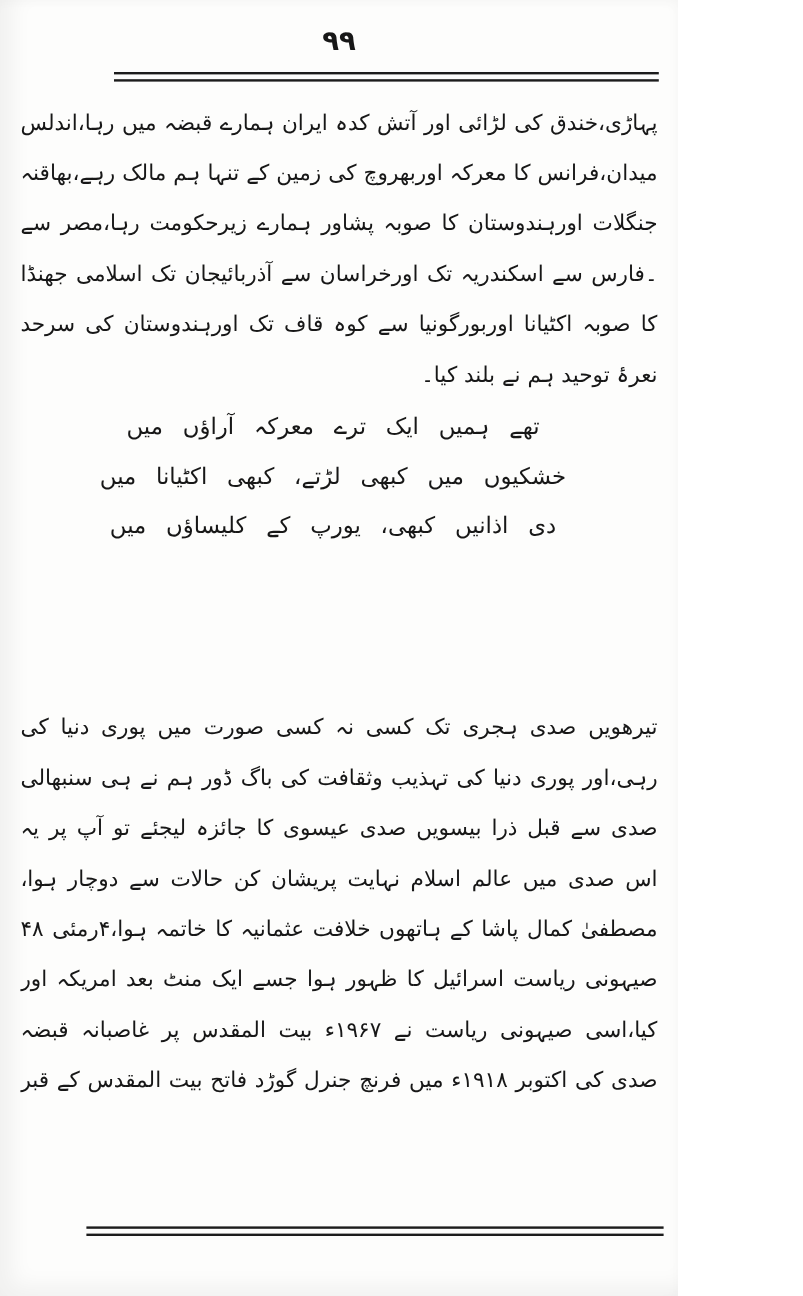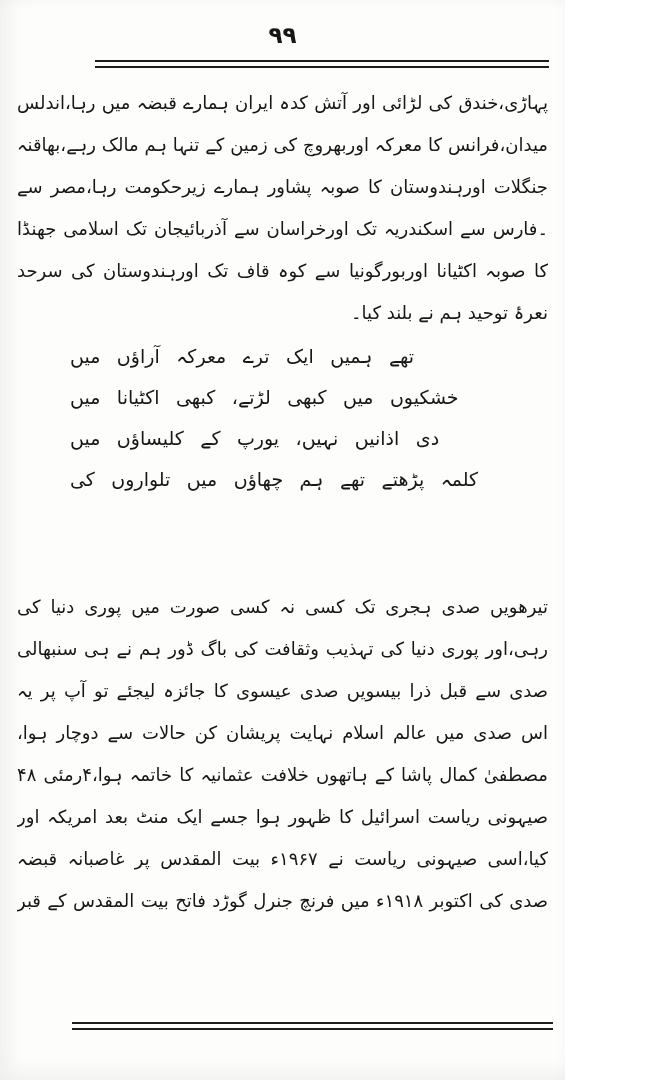--- a/index.html
+++ b/index.html
@@ -64,21 +64,21 @@
     position: absolute;
     top: 336px;
     left: 70px;
     right: 80px;
     direction: rtl;
     font-size: 19px;
   }
   .poem .line {
     height: 41px;
     line-height: 41px;
-    text-align: left;
+    text-align: center;
     word-spacing: 0.55em;
     white-space: nowrap;
     overflow: hidden;
   }
 </style>
 </head>
 <body>
 
 <div class="page">
 
@@ -91,22 +91,21 @@
     <div class="line">میدان،فرانس کا معرکہ اوربھروچ کی زمین کے تنہا ہم مالک رہے،بھاقنہ کی گلی،افریقہ کے</div>
     <div class="line">جنگلات اورہندوستان کا صوبہ پشاور ہمارے زیرحکومت رہا،مصر سے ایشیائے کوچک تک</div>
     <div class="line">۔فارس سے اسکندریہ تک اورخراسان سے آذربائیجان تک اسلامی جھنڈا ہم نے لہرایا،فرانس</div>
     <div class="line">کا صوبہ اکٹیانا اوربورگونیا سے کوہ قاف تک اورہندوستان کی سرحد آسام سے کنیا کماری تک</div>
     <div class="line tail">نعرۂ توحید ہم نے بلند کیا۔</div>
   </div>
 
   <div class="poem">
     <div class="line">تھے ہمیں ایک ترے معرکہ آراؤں میں</div>
     <div class="line">خشکیوں میں کبھی لڑتے، کبھی اکٹیانا میں</div>
-    <div class="line">دی اذانیں نہیں، یورپ کے کلیساؤں میں</div>
-    <div class="line">کلمہ پڑھتے تھے ہم چھاؤں میں تلواروں کی</div>
+    <div class="line">دی اذانیں کبھی، یورپ کے کلیساؤں میں</div>
   </div>
 
   <div class="prose prose-2">
     <div class="line">تیرھویں صدی ہجری تک کسی نہ کسی صورت میں پوری دنیا کی حکمرانی ہمارے ہاتھ میں</div>
     <div class="line">رہی،اور پوری دنیا کی تہذیب وثقافت کی باگ ڈور ہم نے ہی سنبھالی تھی لیکن اکیسویں</div>
     <div class="line">صدی سے قبل ذرا بیسویں صدی عیسوی کا جائزہ لیجئے تو آپ پر یہ بات عیاں ہوجائے گی کہ</div>
     <div class="line">اس صدی میں عالم اسلام نہایت پریشان کن حالات سے دوچار ہوا، چنانچہ ۳رمارچ ۱۹۲۴ء کو</div>
     <div class="line">مصطفیٰ کمال پاشا کے ہاتھوں خلافت عثمانیہ کا خاتمہ ہوا،۴رمئی ۴۸ کو دنیا کے نقشے پر ایک</div>
     <div class="line">صیہونی ریاست اسرائیل کا ظہور ہوا جسے ایک منٹ بعد امریکہ اور دومنٹ بعد روس نے تسلیم</div>
     <div class="line">کیا،اسی صیہونی ریاست نے ۱۹۶۷ء بیت المقدس پر غاصبانہ قبضہ کرلیا،اتنا ہی نہیں بلکہ اسی</div>

